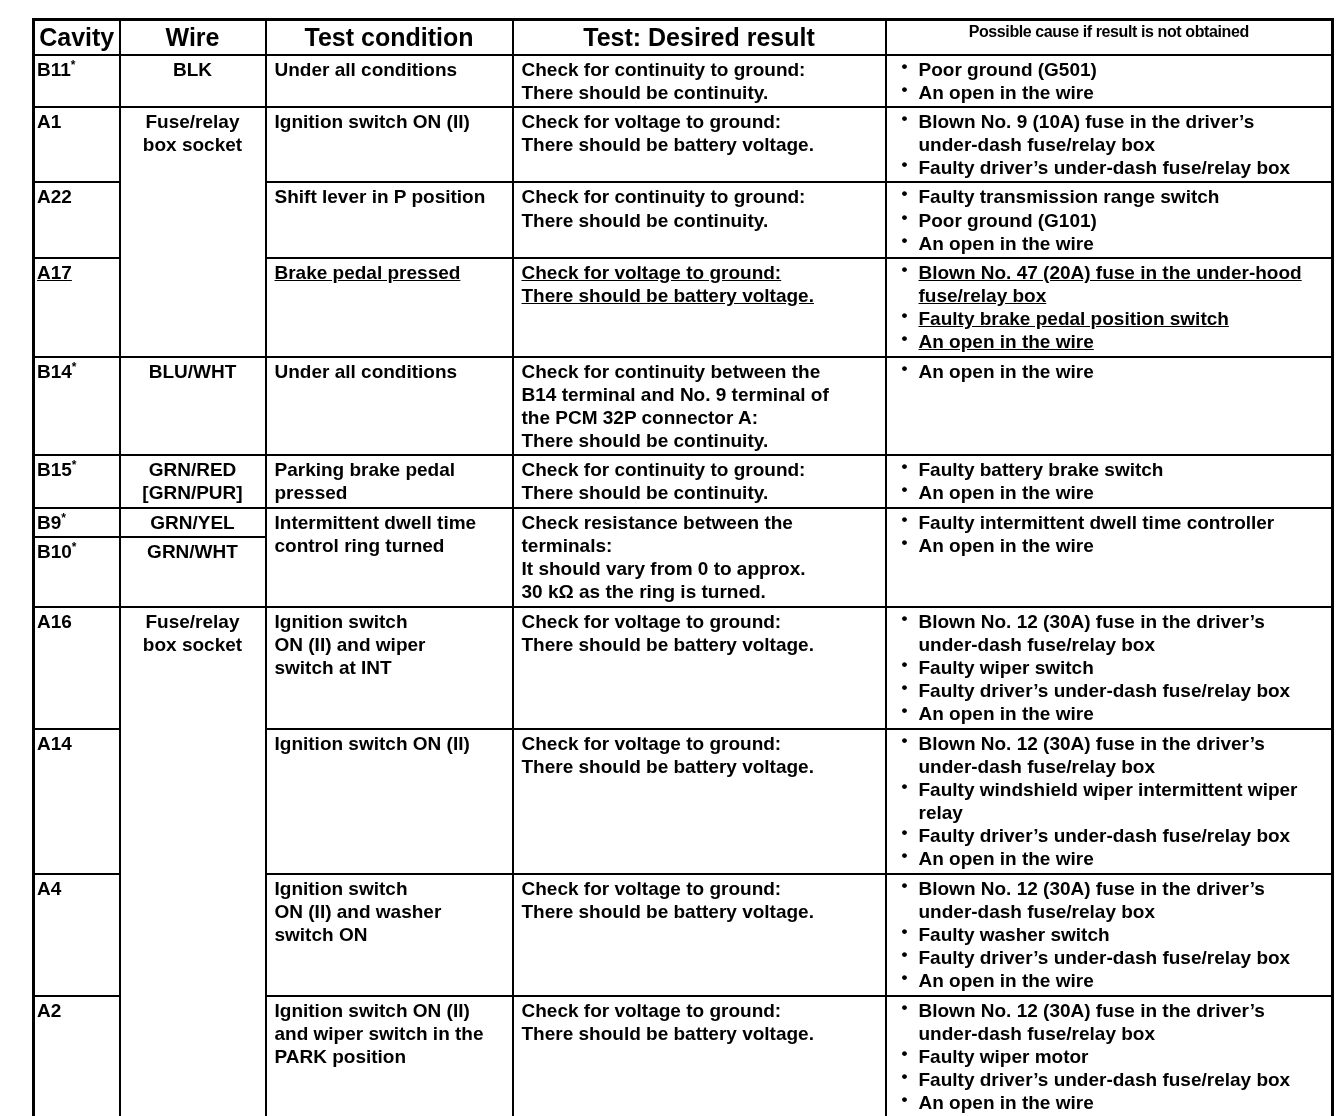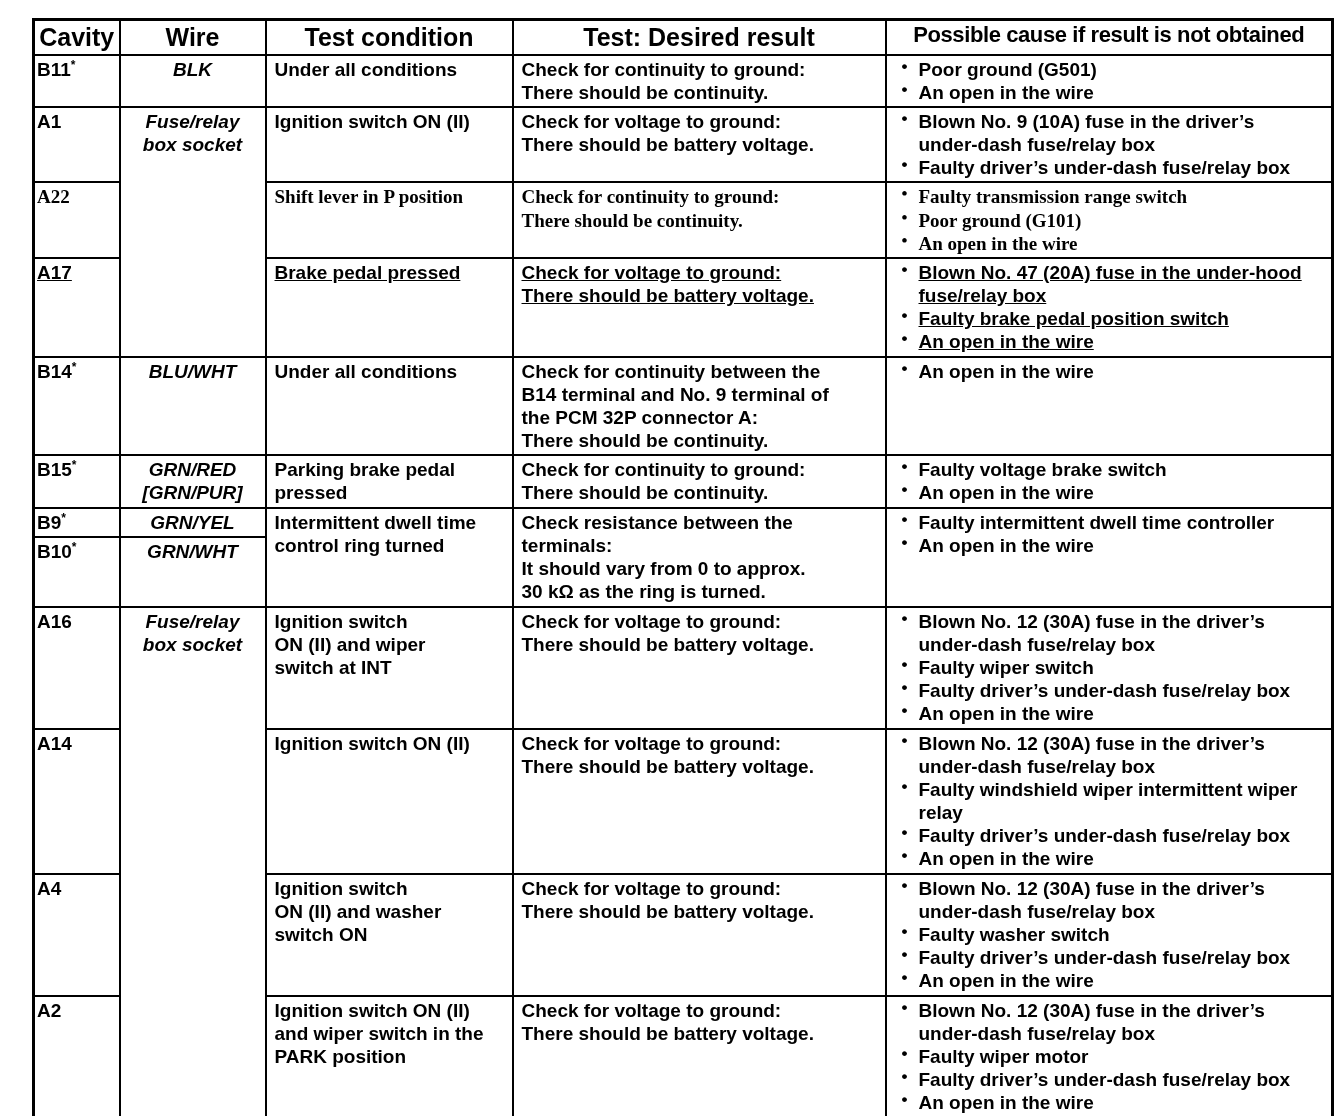--- a/index.html
+++ b/index.html
@@ -29,23 +29,23 @@
     line-height:1.22;
     font-weight:600;
     overflow:hidden;
   }
   th{
     text-align:center;
     font-weight:bold;
     padding:1px 2px;
     font-size:25px;
   }
-  th.cause-h{font-size:22px;letter-spacing:-0.4px;}
+  th.cause-h{font-size:16px;letter-spacing:-0.4px;}
   td.cavity{text-align:left;padding-left:2px;padding-right:2px;}
-  td.wire{text-align:center;padding-left:2px;padding-right:2px;font-style:italic;}
+  td.wire{text-align:center;padding-left:2px;padding-right:2px;}
   .pre{white-space:pre-line;}
   sup.star{font-size:12px;line-height:0;vertical-align:super;}
   .cause-item{
     position:relative;
     padding-left:24px;
     white-space:pre-line;
   }
   .cause-item::before{
     content:"\2022";
     position:absolute;
@@ -96,21 +96,21 @@
       <td class="pre">Ignition switch ON (II)</td>
       <td class="pre">Check for voltage to ground:
 There should be battery voltage.</td>
       <td>
         <div class="cause-item">Blown No. 9 (10A) fuse in the driver’s
 under-dash fuse/relay box</div>
         <div class="cause-item">Faulty driver’s under-dash fuse/relay box</div>
       </td>
     </tr>
 
-    <tr style="height:70px;font-family:Liberation Serif, serif;">
+    <tr style="height:70px;">
       <td class="cavity"><span>A22</span><sup class="star"></sup></td>
       <td class="pre">Shift lever in P position</td>
       <td class="pre">Check for continuity to ground:
 There should be continuity.</td>
       <td>
         <div class="cause-item">Faulty transmission range switch</div>
         <div class="cause-item">Poor ground (G101)</div>
         <div class="cause-item">An open in the wire</div>
       </td>
     </tr>
@@ -143,21 +143,21 @@
 
     <tr style="height:47px;">
       <td class="cavity"><span>B15</span><sup class="star">*</sup></td>
       <td class="wire pre">GRN/RED
 [GRN/PUR]</td>
       <td class="pre">Parking brake pedal
 pressed</td>
       <td class="pre">Check for continuity to ground:
 There should be continuity.</td>
       <td>
-        <div class="cause-item">Faulty voltage brake switch</div>
+        <div class="cause-item">Faulty battery brake switch</div>
         <div class="cause-item">An open in the wire</div>
       </td>
     </tr>
 
     <tr style="height:24px;">
       <td class="cavity"><span>B9</span><sup class="star">*</sup></td>
       <td class="wire pre">GRN/YEL</td>
       <td class="pre" rowspan="2">Intermittent dwell time
 control ring turned</td>
       <td class="pre" rowspan="2">Check resistance between the

